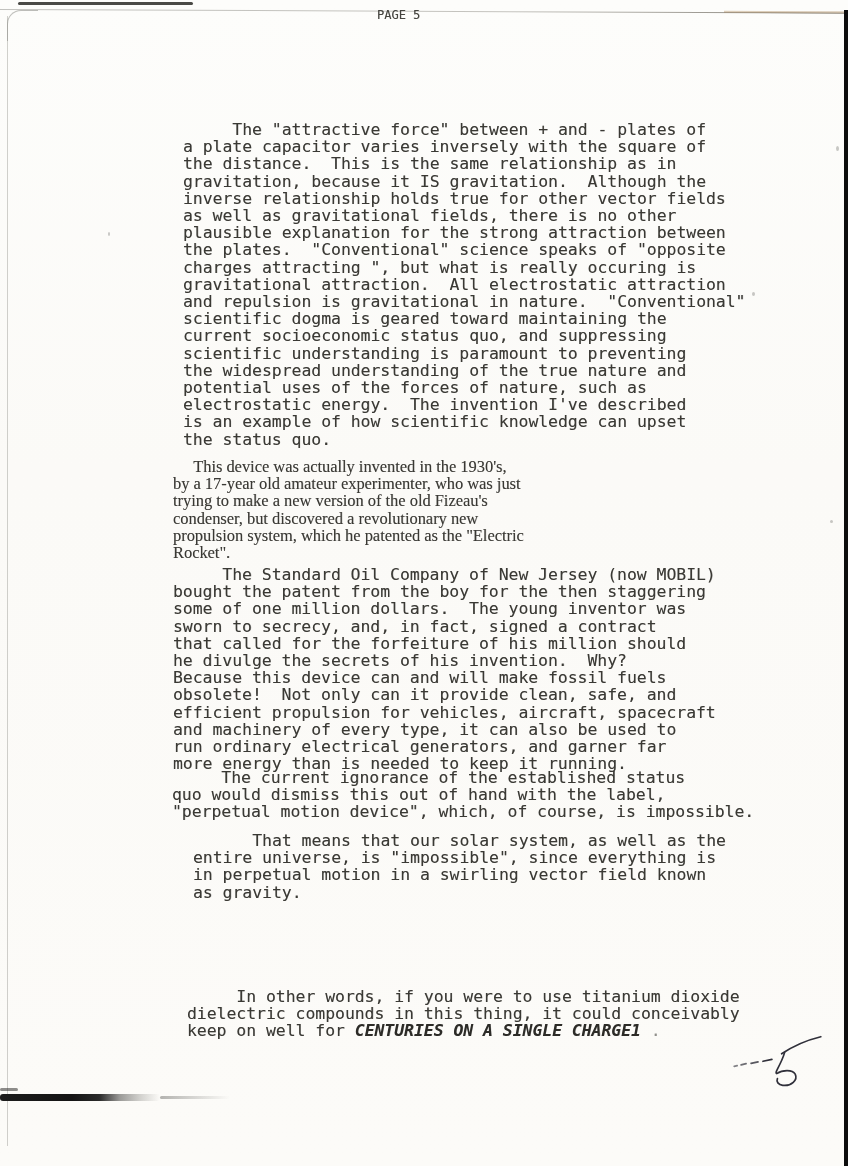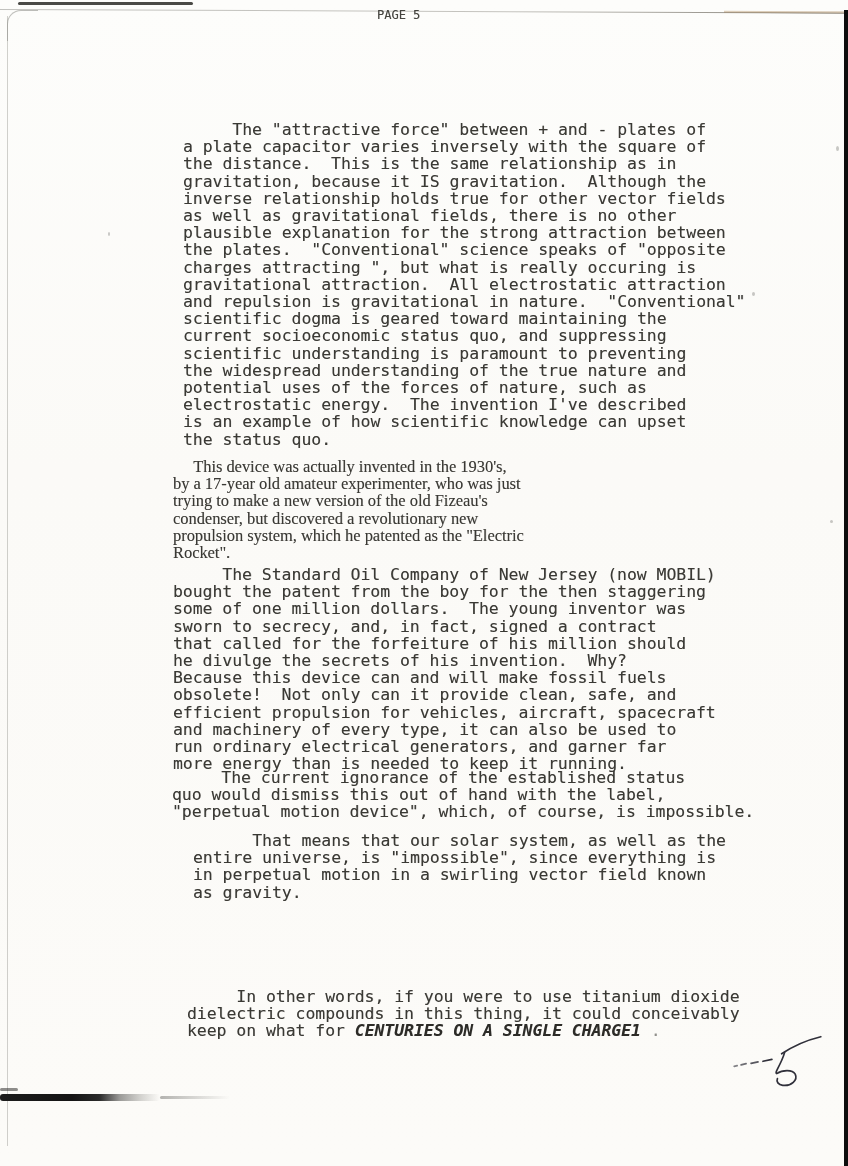--- a/index.html
+++ b/index.html
@@ -170,21 +170,21 @@
   <div class="doc-text" style="top:769px; left:172px;">     The current ignorance of the established status
 quo would dismiss this out of hand with the label,
 "perpetual motion device", which, of course, is impossible.</div>
   <div class="doc-text" style="top:832px; left:170px;margin-left:23px;">      That means that our solar system, as well as the
 entire universe, is "impossible", since everything is
 in perpetual motion in a swirling vector field known
 as gravity.</div>
 
   <div class="doc-text" style="top:988px; left:170px;margin-left:17px;"><span>     In other words, if you were to use titanium dioxide
 dielectric compounds in this thing, it could conceivably</span>
-<span>keep on what for </span><span class="emph">CENTURIES ON A SINGLE CHARGE1</span><span class="faint"> .</span></div>
+<span>keep on well for </span><span class="emph">CENTURIES ON A SINGLE CHARGE1</span><span class="faint"> .</span></div>
 
   <svg class="handwritten-mark" viewBox="0 0 104 62" xmlns="http://www.w3.org/2000/svg">
     <g fill="none" stroke="#30303a" stroke-width="1.7" stroke-linecap="round">
       <path d="M8 34 l3 -0.5" opacity="0.6"></path>
       <path d="M15 33 l5 -1" opacity="0.7"></path>
       <path d="M25 32 l7 -1.2" opacity="0.8"></path>
       <path d="M37 30.5 l9 -1.5"></path>
       <path d="M56 24 C66 18 80 12 96 9"></path>
       <path d="M59 23 C57 29 54 34 51 39 C49.5 41.5 49 43 50 43.5 C56 40 66 40 68.5 45 C71 51 64 57 55.5 55.5 C51 54.7 49 51.5 50.5 48.5"></path>
     </g>

